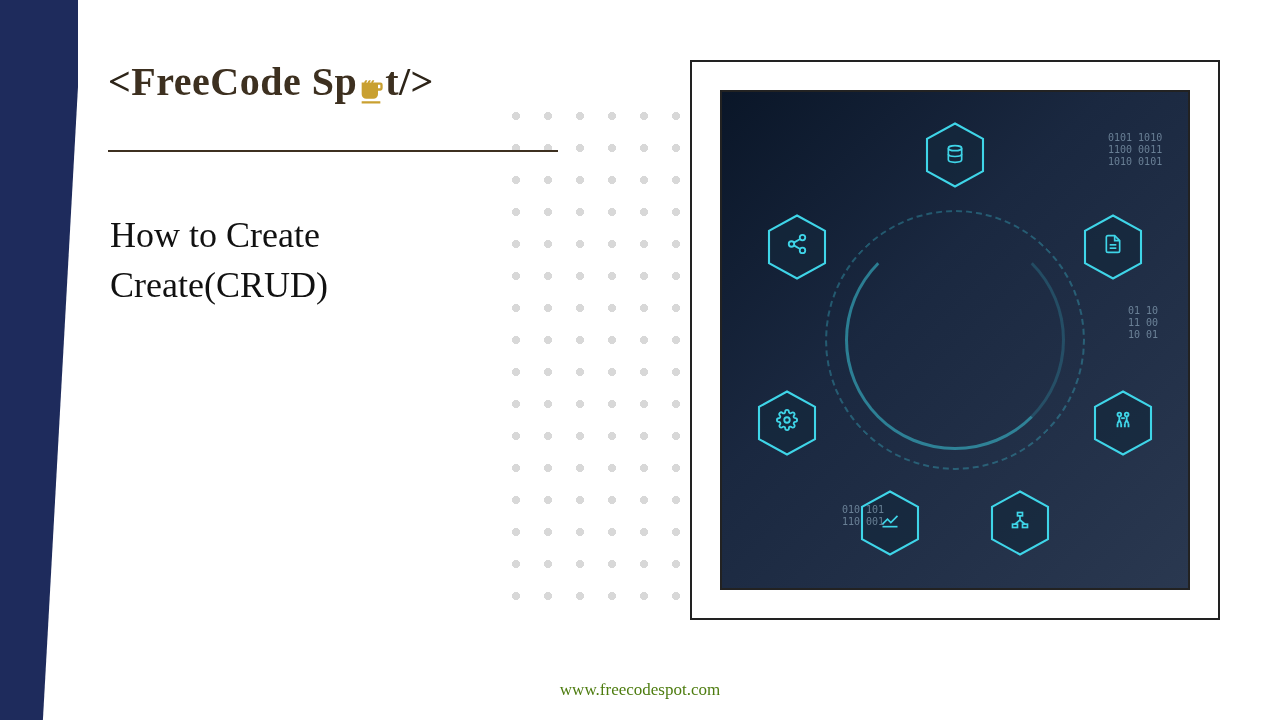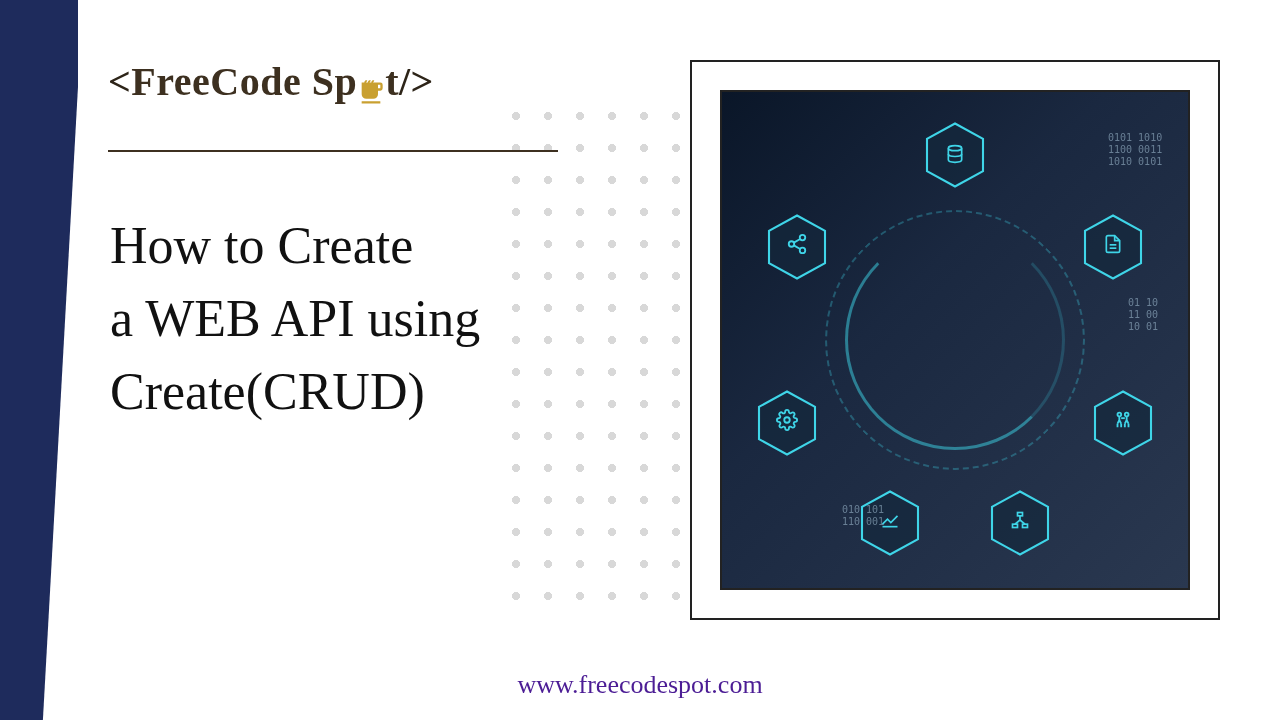--- a/index.html
+++ b/index.html
@@ -50,21 +50,21 @@
   width: 450px;
   height: 2px;
   background: #3d3020;
 }
 
 .headline {
   position: absolute;
   left: 110px;
   top: 210px;
   font-family: 'Georgia', 'Times New Roman', serif;
-  font-size: 52px;
+  font-size: 36px;
   line-height: 1.4;
   color: #111;
   font-weight: normal;
 }
 
 .dots-pattern {
   position: absolute;
   left: 500px;
   top: 100px;
   width: 420px;
@@ -150,31 +150,31 @@
 .hex7 { bottom: 30px; left: 50%; transform: translateX(30px); }
 
 .data-label {
   position: absolute;
   font-size: 10px;
   color: rgba(180,210,230,0.5);
   font-family: monospace;
   line-height: 1.2;
 }
 .dl1 { top: 40px; right: 20px; width: 60px; }
-.dl2 { top: 205px; right: 10px; width: 50px; }
+.dl2 { top: 213px; right: 10px; width: 50px; }
 .dl3 { bottom: 60px; left: 120px; width: 50px; margin-top: 24px; }
 
 .footer-url {
   position: absolute;
   bottom: 20px;
   left: 50%;
   transform: translateX(-50%);
   font-family: Georgia, serif;
-  font-size: 26px;
-  color: #4c1d95;
+  font-size: 17px;
+  color: #4d7c0f;
 }
 </style>
 </head>
 <body>
 
 <div class="main-white">
 
   <div class="dots-pattern"></div>
 
   <div class="sidebar-navy"></div>
@@ -183,21 +183,20 @@
     <span class="bracket">&lt;</span><span>FreeCode Sp</span><span class="cup"><svg viewBox="0 0 24 24">
           <path fill="#c9a030" d="M4 19h16v2H4zM20 8h-2V5h2m0-2H4v10a4 4 0 0 0 4 4h6a4 4 0 0 0 4-4v-3h2a2 2 0 0 0 2-2V5a2 2 0 0 0-2-2z"></path>
           <path fill="none" stroke="#c9a030" stroke-width="1.5" d="M8 1c0 1-1 1-1 2s1 1 1 2M11 1c0 1-1 1-1 2s1 1 1 2M14 1c0 1-1 1-1 2s1 1 1 2"></path>
         </svg></span><span>t</span><span class="bracket">/&gt;</span>
   </div>
 
   <div class="hr-line"></div>
 
   <div class="headline">
     <div>How to Create</div>
-    <div>a WEB API using</div>
     <div>Create(CRUD)</div>
   </div>
 
   <div class="image-frame">
     <div class="image-inner">
       <div class="api-ring2"></div>
       <div class="api-ring"></div>
 
       <div class="hex hex1">
         <svg class="hexshape" viewBox="0 0 100 100">

